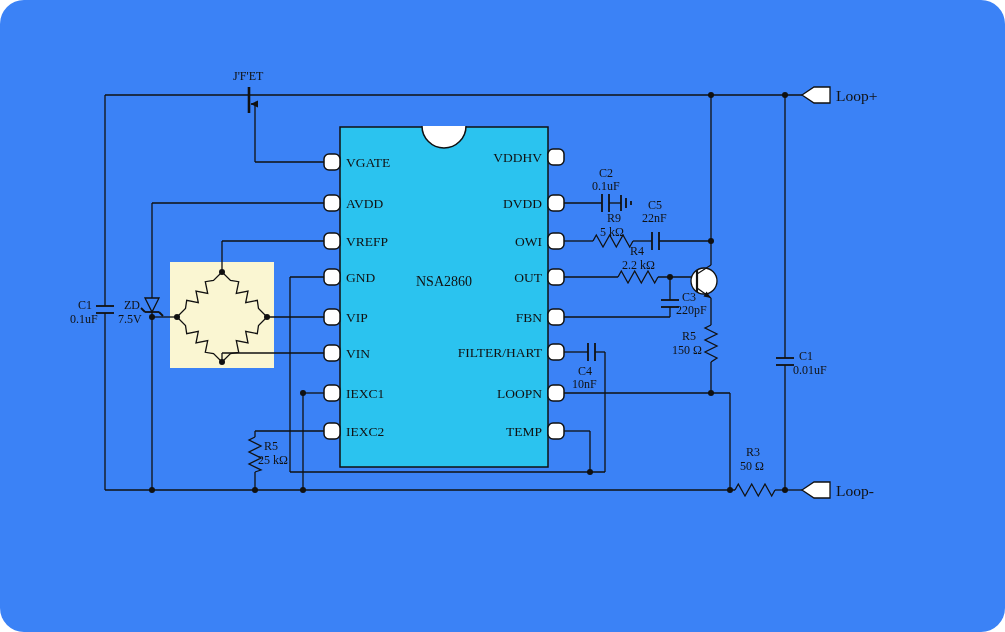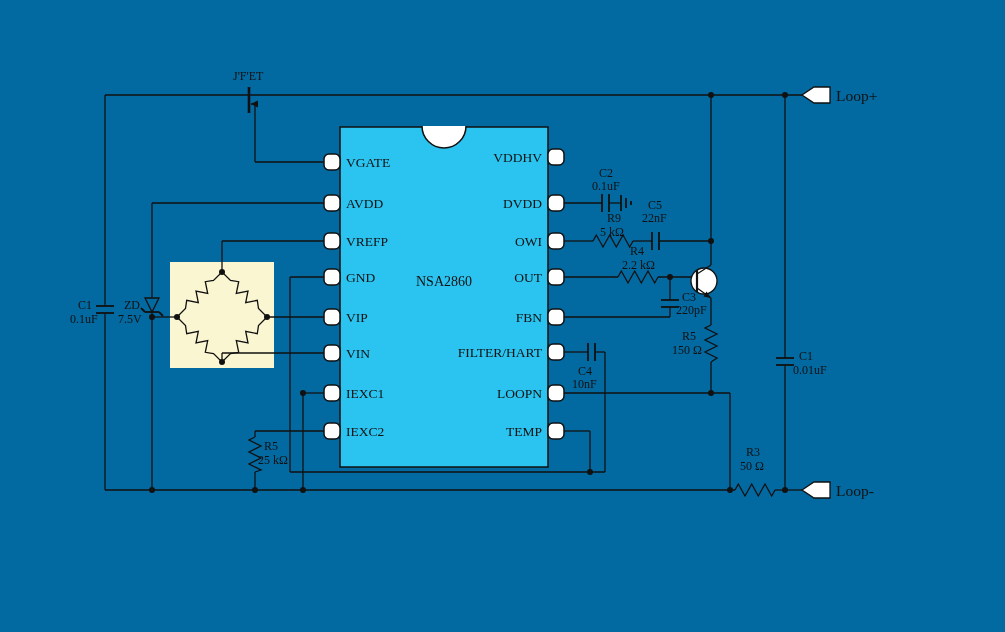--- a/index.html
+++ b/index.html
@@ -1,16 +1,16 @@
 <!DOCTYPE html>
 <html><head>
 <meta charset="utf-8">
 <style>
   html,body{margin:0;padding:0;background:#ffffff;}
-  #canvas{position:relative;width:1005px;height:632px;background:#0369a1;overflow:hidden;}
+  #canvas{position:relative;width:1005px;height:632px;background:#3b82f6;overflow:hidden;border-radius:24px;}
   svg{display:block;}
   text{font-family:"Liberation Serif", serif;fill:#111111;}
   .pinlabel{font-size:13.5px;}
   .ref{font-size:12px;}
   .icname{font-size:14px;}
   .looplabel{font-size:15.5px;}
 </style>
 </head>
 <body>
 

